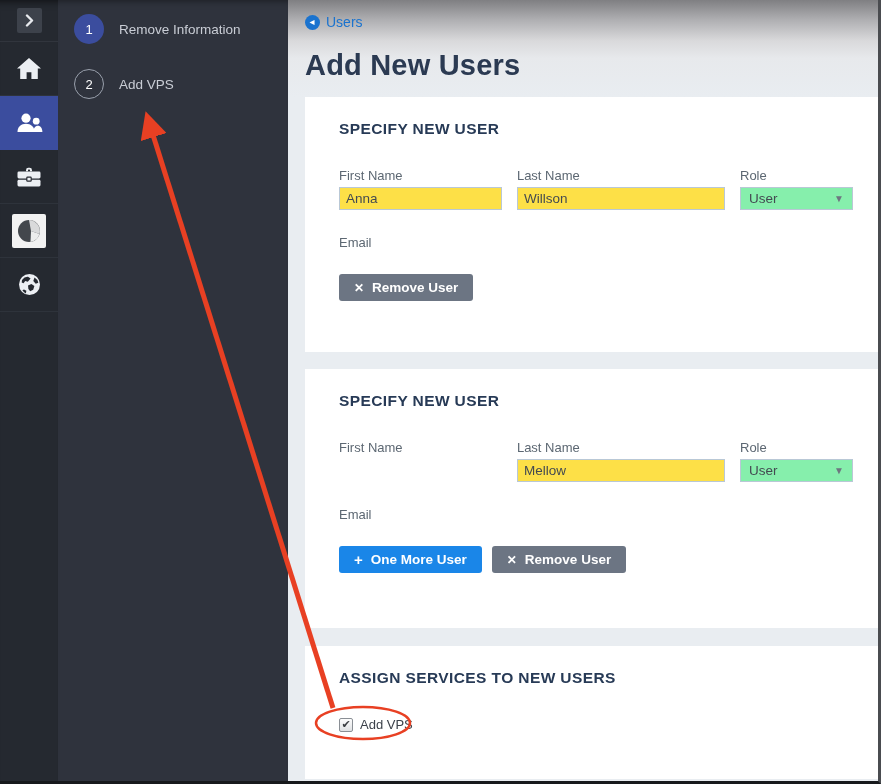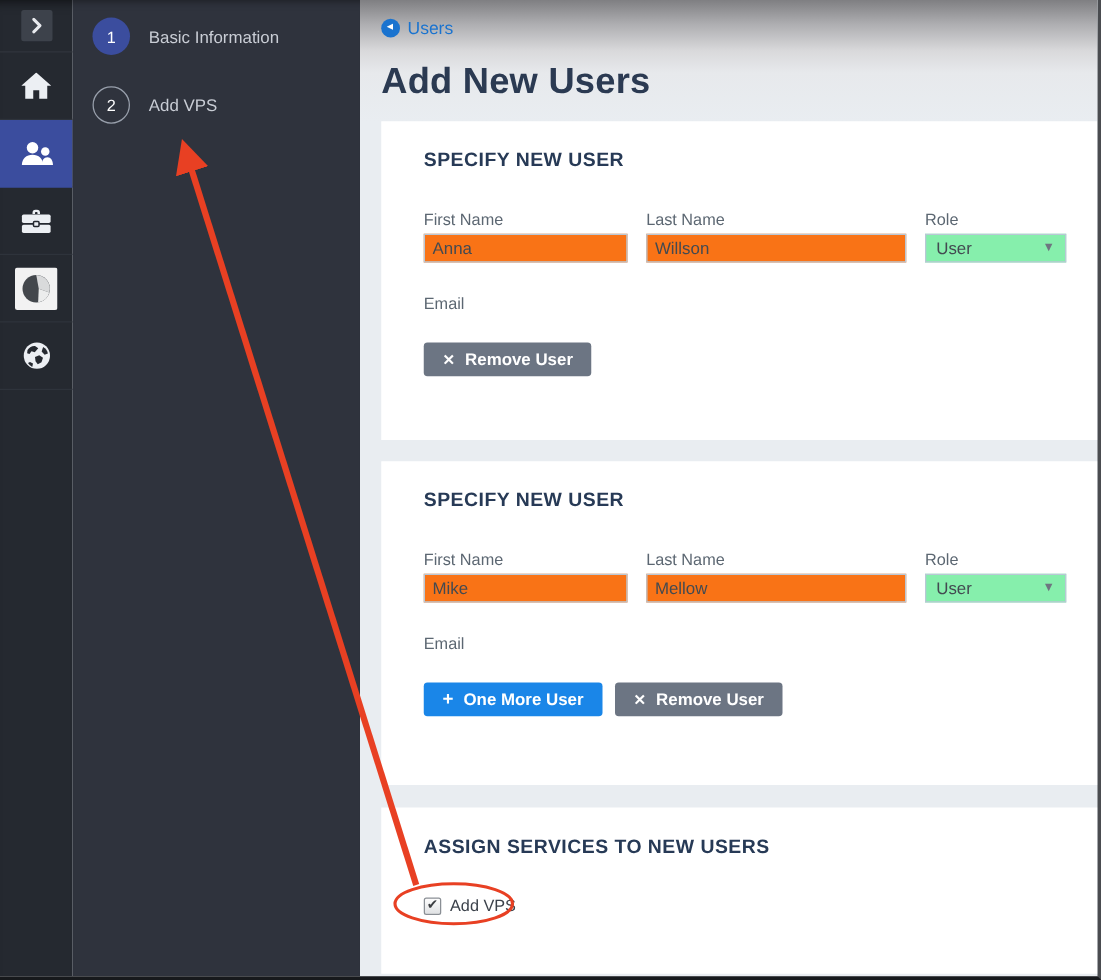--- a/index.html
+++ b/index.html
@@ -113,21 +113,21 @@
     display: block;
     font-size: 13px; color: #5c6772;
     margin-bottom: 4px;
   }
   .text-input {
     width: 100%; height: 23px;
     border: 1px solid #b9c8d6; border-radius: 0;
     padding: 1px 6px;
     font-family: "Liberation Sans", sans-serif;
     font-size: 13.5px; color: #434a51;
-    background: #f97316; outline: none;
+    background: #fde047; outline: none;
   }
   .text-input.focused {
     border: 2px solid #2b9fe0;
     text-decoration: underline;
     text-decoration-style: dotted;
     text-decoration-color: #8a8a8a;
     text-decoration-thickness: 1px;
     text-underline-offset: 3px;
   }
   .email-group { margin-bottom: 24px; }
@@ -236,21 +236,21 @@
           <path d="M16.5 4.5 q3.2 1.8 3.8 5.2 l-2.6 1 -2.4-2.6 Z" fill="#252930"></path>
           <path d="M6 16.5 l2.4 1.2 -.6 2.8 q-2.2-1.2-3.4-3.2 Z" fill="#252930"></path>
         </svg>
       </span>
     </div>
   </nav>
 
   <aside class="steps">
     <div class="step">
       <span class="step-badge filled">1</span>
-      <span class="step-label">Basic Information</span>
+      <span class="step-label">Remove Information</span>
     </div>
     <div class="step">
       <span class="step-badge outlined">2</span>
       <span class="step-label">Add VPS</span>
     </div>
   </aside>
 
   <main class="main">
 
     <div class="main-header">
@@ -289,21 +289,20 @@
           <span>Remove User</span>
         </button>
       </div>
     </section>
 
     <section class="card card2">
       <h2 class="section-heading">SPECIFY NEW USER</h2>
       <div class="field-row">
         <div class="col-fn">
           <label class="field-label">First Name</label>
-          <input class="text-input" type="text" value="Mike" style="">
         </div>
         <div class="col-ln">
           <label class="field-label">Last Name</label>
           <input class="text-input" type="text" value="Mellow" style="">
         </div>
         <div class="col-role">
           <label class="field-label">Role</label>
           <div class="select-box">
             <span>User</span>
             <span class="caret">▼</span>

